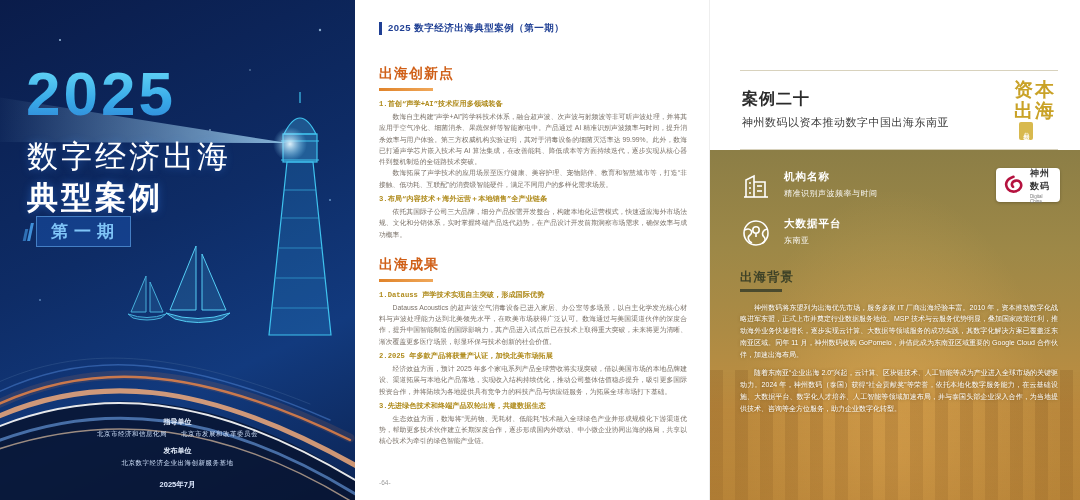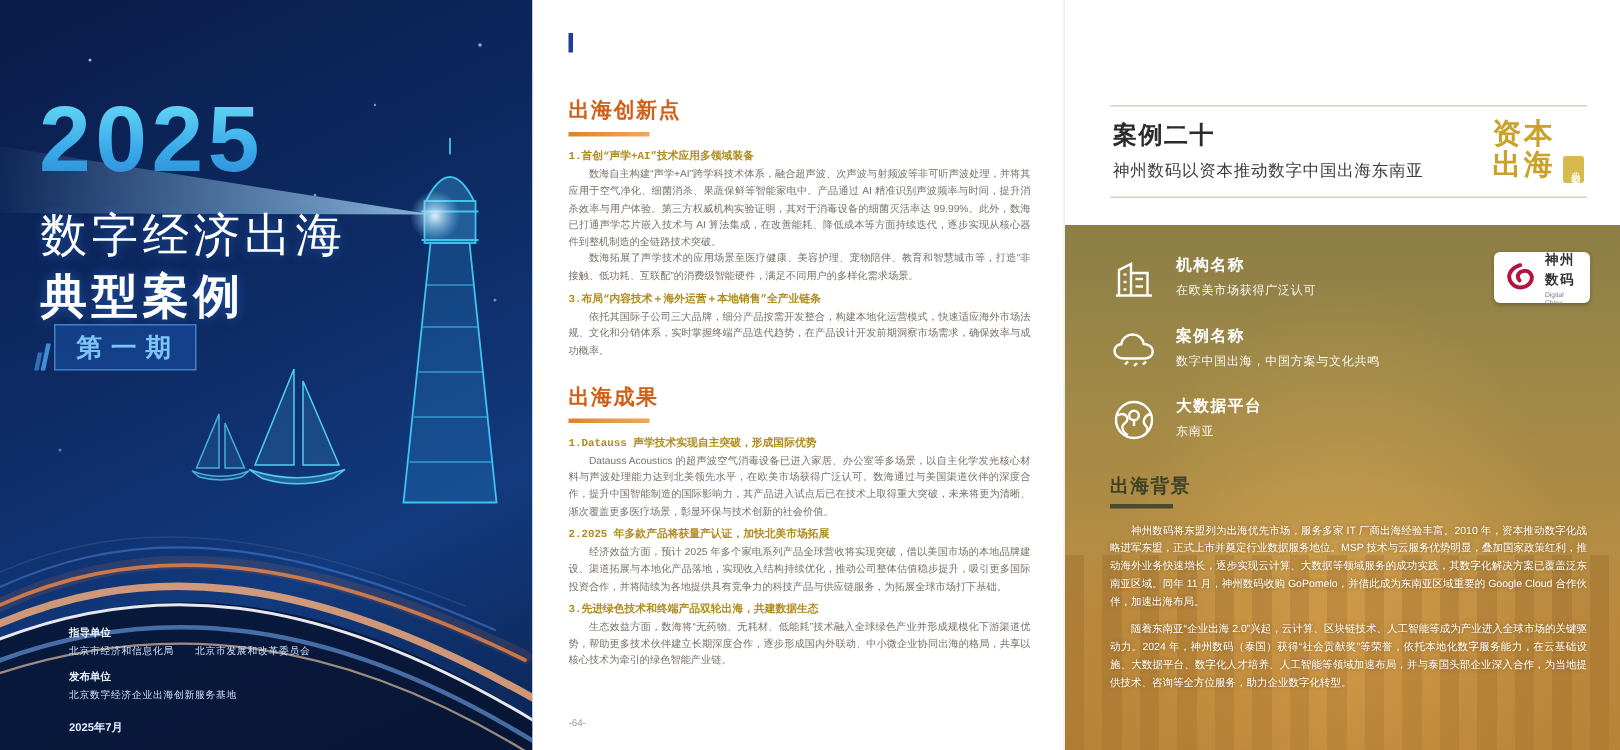--- a/index.html
+++ b/index.html
@@ -10,27 +10,27 @@
   
   .cover { position:relative; width:355px; height:500px; flex:0 0 355px; overflow:hidden;
     background:linear-gradient(155deg,#0a1c4a 0%,#0d2а5e 30%,#0e2c66 45%,#123a7e 70%,#0c2454 100%);
     background:linear-gradient(155deg,#0a1c4a 0%,#0e2c66 45%,#123a7e 72%,#0c2454 100%);padding-left:21px; }
   .cover svg.art { position:absolute; inset:0; }
   .cover-year { position:absolute; top:58px; left:26px; font-size:62px; font-weight:bold; letter-spacing:3px;
     color:#45b9ee; background:linear-gradient(180deg,#6fe3fa 0%,#38a9e8 60%,#2e7fd4 100%);
     -webkit-background-clip:text; background-clip:text; -webkit-text-fill-color:transparent; }
   .cover-title1 { position:absolute; top:136px; left:27px; font-size:31px; font-weight:normal; color:#ffffff; letter-spacing:3px; text-shadow:0 0 8px rgba(60,140,255,.45); }
   .cover-title2 { position:absolute; top:177px; left:27px; font-size:31px; font-weight:bold; color:#ffffff; letter-spacing:3px; text-shadow:0 0 8px rgba(60,140,255,.45); }
-  .issue-badge { position:absolute; top:216px; left:24px; display:flex; align-items:flex-end; }
+  .issue-badge { position:absolute; top:216px; left:24px; display:flex; align-items:center; }
   .issue-badge .bars { display:flex; gap:2px; margin-right:4px; }
   .issue-badge .bars i { display:block; width:3px; height:18px; background:#3f8fd8; transform:skewX(-12deg); }
   .issue-badge .bars i:first-child { height:12px; margin-top:6px; opacity:.7; }
   .issue-badge .box { background:rgba(25,80,170,.55); border:1px solid rgba(110,180,245,.55);
     color:#7fc4f7; font-size:17px; font-weight:bold; letter-spacing:6px; padding:3px 10px 3px 14px; }
-  .cover-footer { position:absolute; bottom:10px; left:0; right:0; color:#cfe0fa;margin-left:46px; }
+  .cover-footer { position:absolute; bottom:10px; left:0; right:0; text-align:center; color:#cfe0fa; }
   .cover-footer .lbl { font-size:7px; font-weight:bold; color:#e9f2ff; margin-top:7px; }
   .cover-footer .val { font-size:6.5px; margin-top:3px; letter-spacing:.5px; }
   .cover-footer .date { font-size:7.5px; font-weight:bold; margin-top:12px; color:#dfeaff; }
 
   
   .page-mid { position:relative; width:355px; height:500px; flex:0 0 355px; background:#ffffff;
     padding:22px 22px 0 24px; border-right:1px solid #eeeeee; }
   .mid-header { display:flex; align-items:center; margin-bottom:26px; }
   .mid-header .bar { width:3px; height:13px; background:#1f3f94; margin-right:6px; }
   .mid-header .txt { font-size:9.5px; font-weight:bold; color:#1f3f94; letter-spacing:.5px; }
@@ -40,21 +40,21 @@
   .item-title { font-size:7.2px; font-weight:bold; color:#b08c1e; margin:4px 0 2px 0;font-family:Liberation Mono, monospace; }
   .item-body { font-size:6.8px; line-height:1.66; color:#7a7168; text-align:justify; text-indent:2em; }
   .page-num { position:absolute; bottom:14px; left:24px; font-size:6.5px; color:#9a9a9a; }
 
   
   .page-right { position:relative; width:370px; height:500px; flex:0 0 370px; background:#ffffff; overflow:hidden; }
   .case-header { margin:70px 22px 0 30px; border-top:1px solid #d8d2bd; border-bottom:1px solid #d8d2bd;
     padding:9px 2px 9px 2px; display:flex; justify-content:space-between; align-items:center;gap:12px; }
   .case-no { font-size:16px; font-weight:bold; color:#2b2b2b; letter-spacing:1px; }
   .case-title { font-size:11px; color:#3c3c3c; margin-top:5px; letter-spacing:.5px; }
-  .tag-group { display:flex; align-items:flex-end; }
+  .tag-group { display:flex; align-items:flex-start;flex-direction:column; }
   .tag-big { text-align:center; color:#c9a227; font-weight:bold; font-size:19px; line-height:1.1; letter-spacing:2px; }
   .tag-ribbon { margin-left:5px; background:#d8b94e; color:#ffffff; border-radius:2px;
     writing-mode:vertical-rl; font-size:6.5px; letter-spacing:2px; padding:5px 2.5px; }
   .golden { position:absolute; top:150px; left:0; right:0; bottom:0;
     background:linear-gradient(180deg,#8c7e46 0%,#9d8847 28%,#ad8b44 52%,#c08e40 74%,#cd9944 100%); }
   .golden .glow { position:absolute; inset:0;
     background:radial-gradient(ellipse at 50% 88%, rgba(255,195,100,.38), rgba(255,195,100,0) 62%); }
   .golden .city { position:absolute; bottom:0; left:0; right:0; height:130px; opacity:.5;
     background:linear-gradient(rgba(0,0,0,0), rgba(110,60,15,.45)),
       repeating-linear-gradient(90deg, rgba(95,55,15,.30) 0 13px, rgba(0,0,0,0) 13px 25px); }
@@ -152,20 +152,21 @@
       <div class="val">北京市经济和信息化局　　北京市发展和改革委员会</div>
       <div class="lbl">发布单位</div>
       <div class="val">北京数字经济企业出海创新服务基地</div>
       <div class="date">2025年7月</div>
     </div>
   </div>
 
   <div class="page-mid">
     <div class="mid-header">
       <span class="bar"></span>
+      <span class="txt">2025 数字经济出海典型案例（第一期）</span>
     </div>
 
     <div class="sec-head-wrap">
       <span class="sec-head">出海创新点</span>
       <div class="sec-underline"></div>
     </div>
     <div class="item-title">1.首创“声学+AI”技术应用多领域装备</div>
     <div class="item-body">数海自主构建“声学+AI”跨学科技术体系，融合超声波、次声波与射频波等非可听声波处理，并将其应用于空气净化、细菌消杀、果蔬保鲜等智能家电中。产品通过 AI 精准识别声波频率与时间，提升消杀效率与用户体验。第三方权威机构实验证明，其对于消毒设备的细菌灭活率达 99.99%。此外，数海已打通声学芯片嵌入技术与 AI 算法集成，在改善能耗、降低成本等方面持续迭代，逐步实现从核心器件到整机制造的全链路技术突破。</div>
     <div class="item-body">数海拓展了声学技术的应用场景至医疗健康、美容护理、宠物陪伴、教育和智慧城市等，打造“非接触、低功耗、互联配”的消费级智能硬件，满足不同用户的多样化需求场景。</div>
     <div class="item-title">3.布局“内容技术＋海外运营＋本地销售”全产业链条</div>
@@ -223,36 +224,24 @@
               <path d="M14 12 L25 12 L25 27"></path>
               <path d="M4 27 L28 27"></path>
             <line x1="9" y1="13" x2="11" y2="13"></line>
               <line x1="9" y1="18" x2="11" y2="18"></line>
               <line x1="9" y1="23" x2="11" y2="23"></line>
             <line x1="17" y1="16" x2="22" y2="16"></line>
               <line x1="17" y1="21" x2="22" y2="21"></line>
           </svg>
           <div>
             <div class="info-label">机构名称</div>
-            <div class="info-value">在欧美市场获得广泛认可</div>
+            <div class="info-value">精准识别声波频率与时间</div>
           </div>
         </div>
 
-        <div class="info-row">
-          <svg class="info-icon" viewBox="0 0 32 32" fill="none" stroke="#ffffff" stroke-width="1.6">
-            <path d="M9 22 C5 22 3 19.5 3 17 C3 14.5 5 12.5 7.5 12.5 C8 8.5 11.5 6 15 6 C19 6 22 8.8 22.5 12.3 C26 12.3 28.5 14.6 28.5 17.3 C28.5 20 26.3 22 23 22 Z"></path>
-            <line x1="10" y1="26" x2="12" y2="24"></line>
-              <line x1="16" y1="27" x2="18" y2="25"></line>
-              <line x1="22" y1="26" x2="24" y2="24"></line>
-          </svg>
-          <div>
-            <div class="info-label">案例名称</div>
-            <div class="info-value">数字中国出海，中国方案与文化共鸣</div>
-          </div>
-        </div>
 
         <div class="info-row">
           <svg class="info-icon" viewBox="0 0 32 32" fill="none" stroke="#ffffff" stroke-width="1.6">
             <circle cx="16" cy="16" r="12"></circle>
             <path d="M5 13 C10 10 14 15 10 18 C7 20 8 24 12 26"></path>
             <path d="M27 12 C23 13 21 17 24 20 C26 22 25 25 22 26.5"></path>
             <circle cx="16" cy="13" r="3.2"></circle>
               <path d="M16 16.5 L16 20"></path>
           </svg>
           <div>

